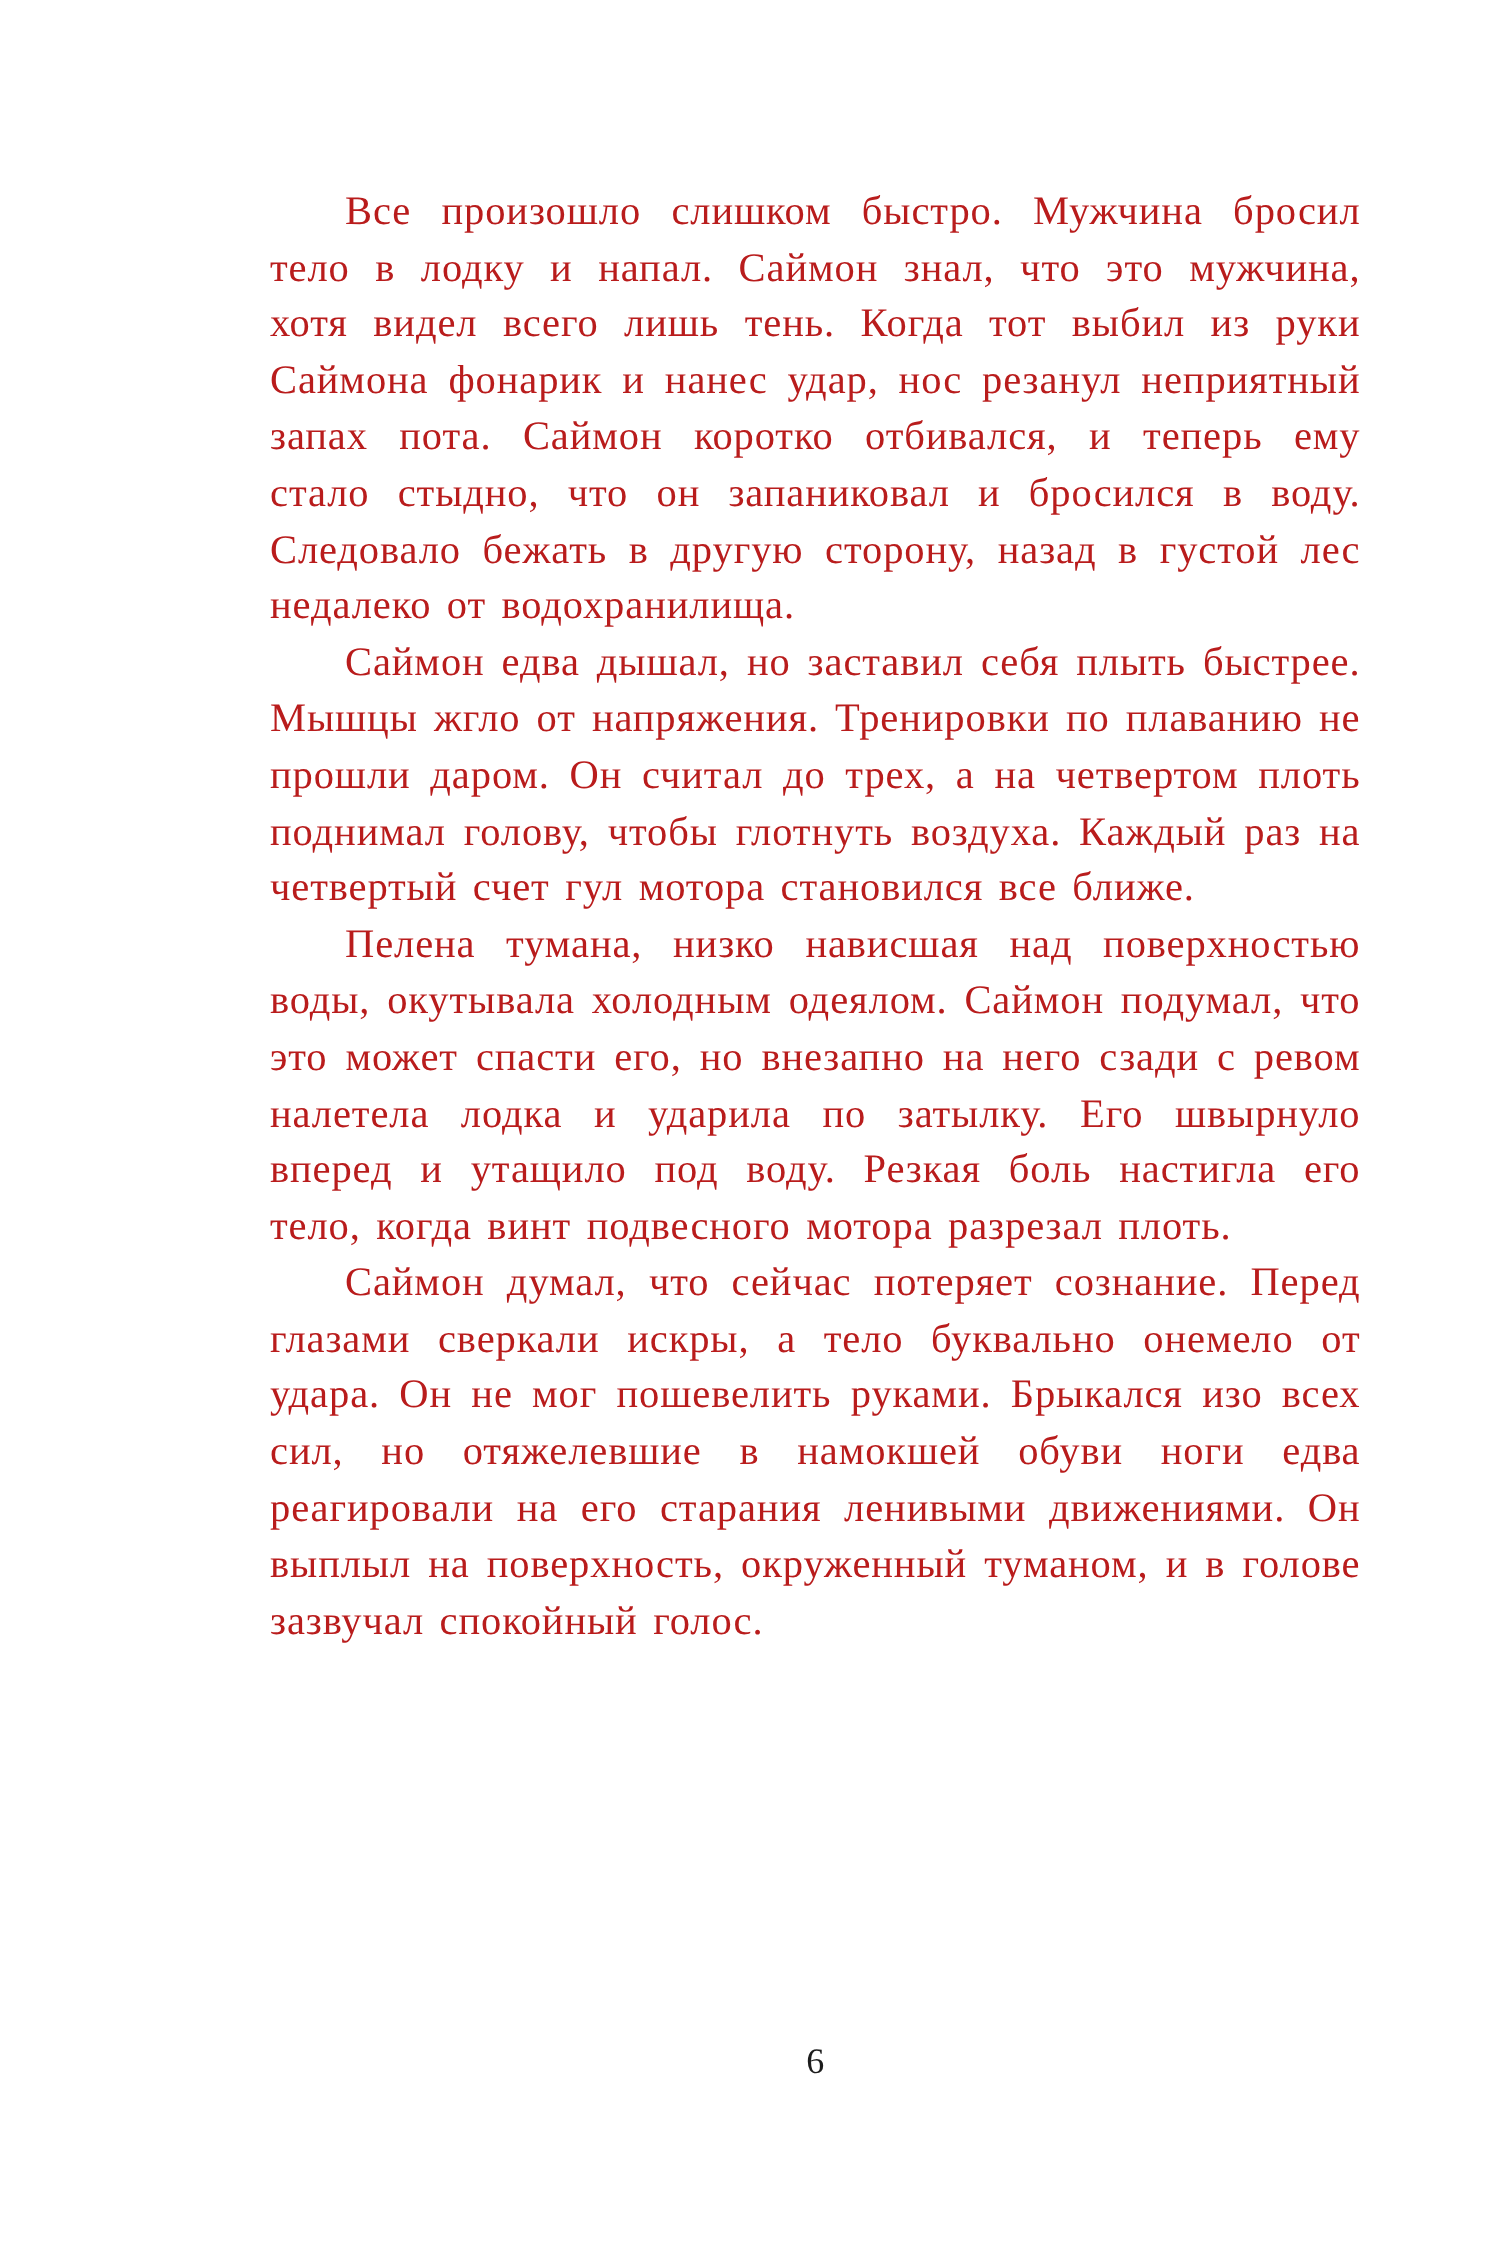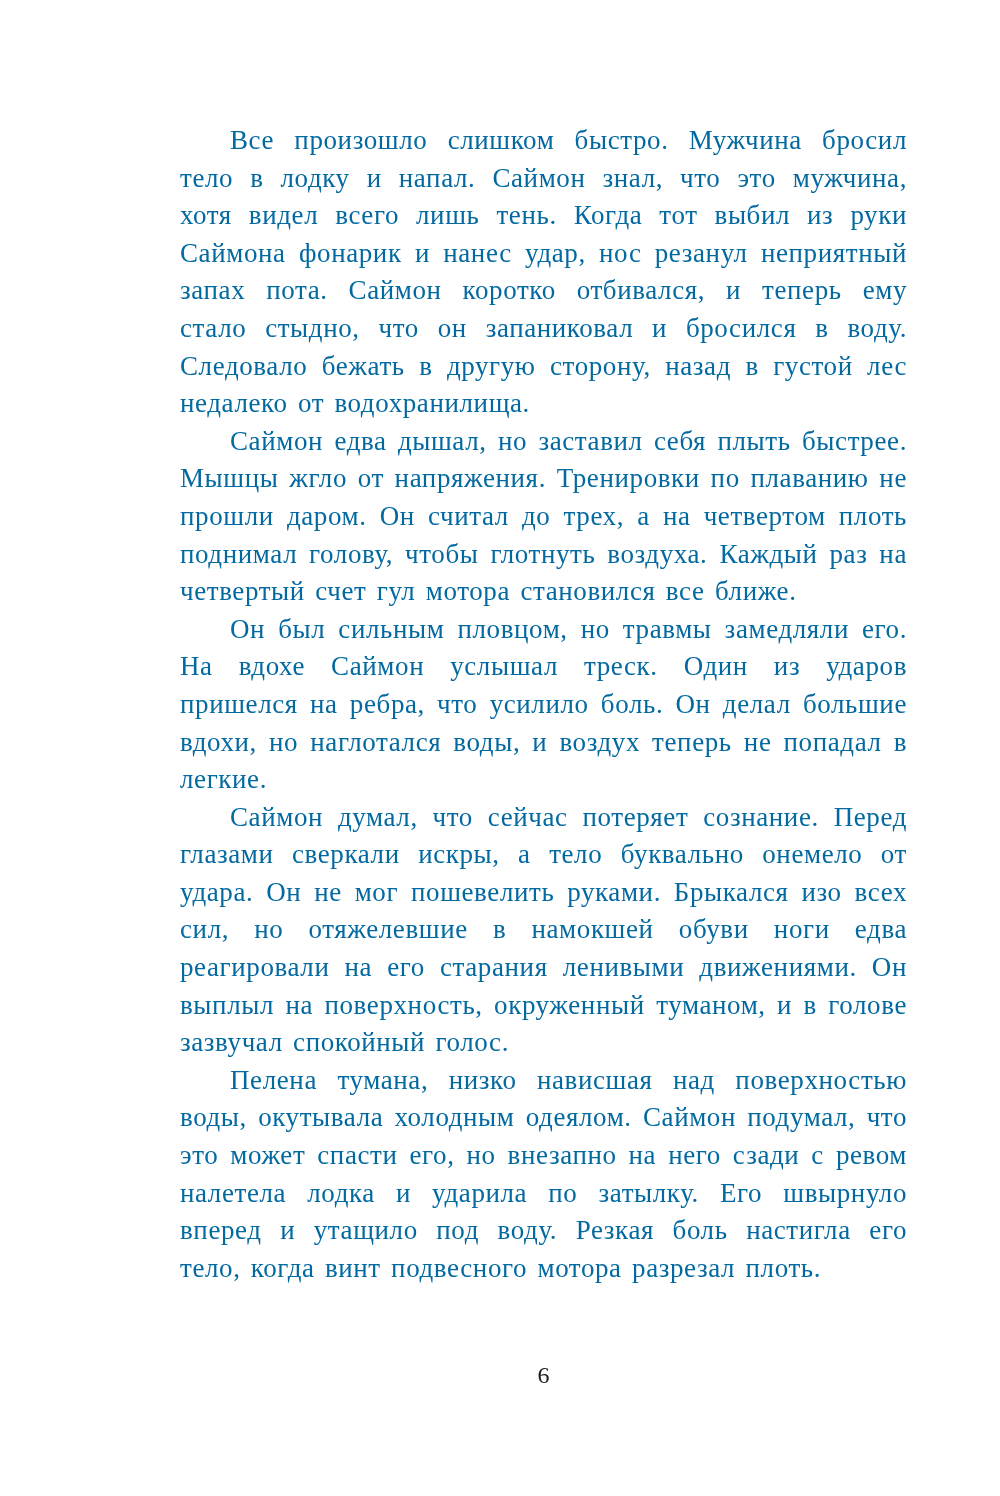--- a/index.html
+++ b/index.html
@@ -31,37 +31,36 @@
   }
   .text-block p {
     margin: 0;
     padding: 0;
     font-size: 27px;
     line-height: 37.6px;
     text-align: justify;
     text-indent: 50px;
     letter-spacing: 0.6px;
     word-spacing: 3px;
-    color: #0369a1;
+    color: #b91c1c;
   }
   .page-number {
     position: absolute;
     top: 1362px;
     left: 180px;
     width: 727px;
     text-align: center;
     font-size: 24px;
     color: #1c1c1c;
   }
 </style>
 </head>
 <body>
 
 <div class="page">
   <div class="text-block">
     <p>Все произошло слишком быстро. Мужчина бросил тело в лодку и напал. Саймон знал, что это мужчина, хотя видел всего лишь тень. Когда тот выбил из руки Саймона фонарик и нанес удар, нос резанул неприятный запах пота. Саймон коротко отбивался, и теперь ему стало стыдно, что он запаниковал и бросился в воду. Следовало бежать в другую сторону, назад в густой лес недалеко от водохранилища.</p>
     <p>Саймон едва дышал, но заставил себя плыть быстрее. Мышцы жгло от напряжения. Тренировки по плаванию не прошли даром. Он считал до трех, а на четвертом плоть поднимал голову, чтобы глотнуть воздуха. Каждый раз на четвертый счет гул мотора становился все ближе.</p>
-    <p>Он был сильным пловцом, но травмы замедляли его. На вдохе Саймон услышал треск. Один из ударов пришелся на ребра, что усилило боль. Он делал большие вдохи, но наглотался воды, и воздух теперь не попадал в легкие.</p>
+    <p>Пелена тумана, низко нависшая над поверхностью воды, окутывала холодным одеялом. Саймон подумал, что это может спасти его, но внезапно на него сзади с ревом налетела лодка и ударила по затылку. Его швырнуло вперед и утащило под воду. Резкая боль настигла его тело, когда винт подвесного мотора разрезал плоть.</p>
     <p>Саймон думал, что сейчас потеряет сознание. Перед глазами сверкали искры, а тело буквально онемело от удара. Он не мог пошевелить руками. Брыкался изо всех сил, но отяжелевшие в намокшей обуви ноги едва реагировали на его старания ленивыми движениями. Он выплыл на поверхность, окруженный туманом, и в голове зазвучал спокойный голос.</p>
-    <p>Пелена тумана, низко нависшая над поверхностью воды, окутывала холодным одеялом. Саймон подумал, что это может спасти его, но внезапно на него сзади с ревом налетела лодка и ударила по затылку. Его швырнуло вперед и утащило под воду. Резкая боль настигла его тело, когда винт подвесного мотора разрезал плоть.</p>
   </div>
   <div class="page-number">6</div>
 </div>
 
 </body></html>

